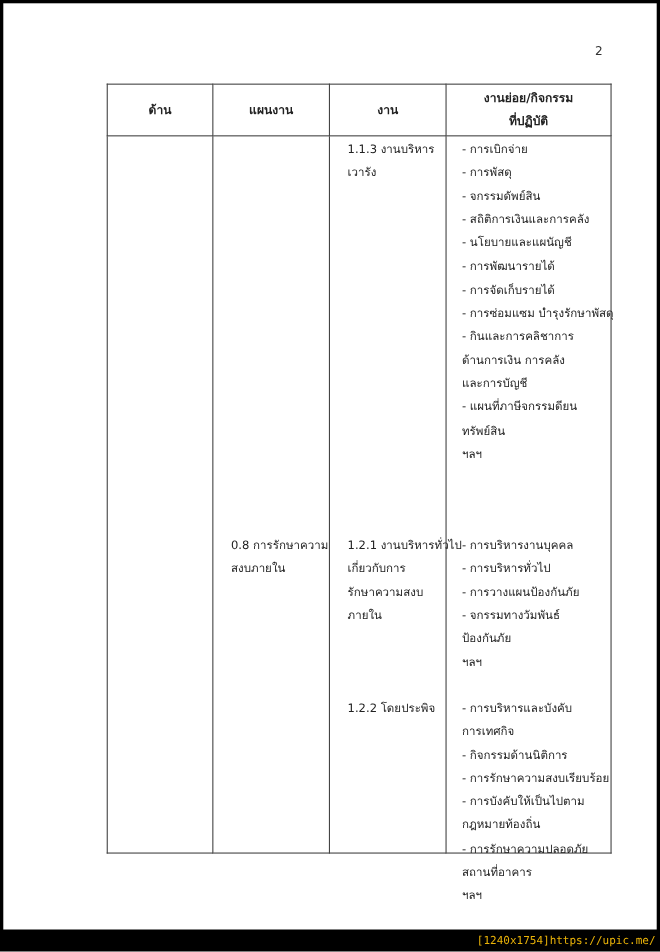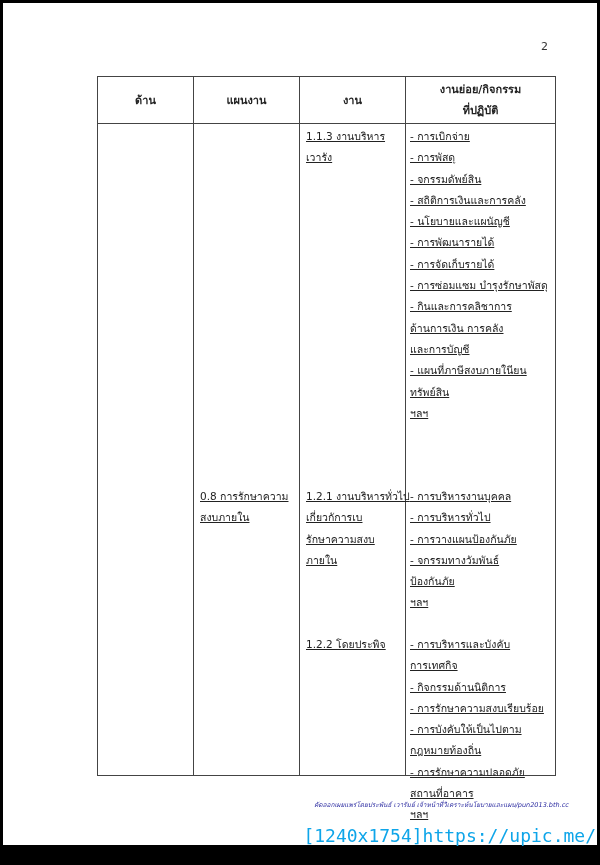--- a/index.html
+++ b/index.html
@@ -6,30 +6,30 @@
   body { width:600px; height:865px; background:#000; position:relative; overflow:hidden;
          font-family:"DejaVu Sans", sans-serif; }
   .page { position:absolute; left:3px; top:3px; width:594px; height:842px; background:#fff; }
   .page-num { position:absolute; left:538px; top:37px; font-size:11px; color:#333; }
   table.doc { position:absolute; left:94px; top:73px; width:458px; border-collapse:collapse;
               table-layout:fixed; font-size:10.5px; color:#222; }
   table.doc th, table.doc td { border:1px solid #444; vertical-align:top; padding:0; }
   table.doc th { font-weight:bold; height:46px; vertical-align:middle; text-align:center; font-size:11px; line-height:21px; }
   table.doc td.body { height:651px; border-top:1.5px solid #333; }
   .cell { position:relative; height:651px; }
-  .blk { position:absolute; left:0; right:0;text-decoration:underline; }
+  .blk { position:absolute; left:10px; right:0; }
   .ln { height:21.3px; line-height:21.3px; white-space:nowrap; }
   .ind { padding-left:22px; }
   .ind2 { padding-left:10px; }
   .ind-etc { padding-left:62px; }
   .col-task .ln { padding-left:6px; }
   .col-plan .ln { padding-left:6px; }
   .col-sub .ln { padding-left:4px; }
   .footer { position:absolute; left:311px; top:797px; font-size:6.5px; color:#2a2aa0; white-space:nowrap; font-style:italic; }
-  .watermark { position:absolute; right:4px; bottom:19px; color:#0ea5e9; font-family:"DejaVu Sans Mono", monospace; font-size:18px; }
+  .watermark { position:absolute; right:4px; bottom:4px; color:#eab308; font-family:"DejaVu Sans Mono", monospace; font-size:10px; }
 </style>
 </head>
 <body>
 
 <div class="page">
   <div class="page-num">2</div>
 
   <table class="doc">
     <colgroup>
       <col style="width:96px">
@@ -62,21 +62,21 @@
           </div>
         </td>
         <td class="body col-task">
           <div class="cell">
             <div class="blk" style="top:2px">
               <div class="ln">1.1.3 งานบริหาร</div>
               <div class="ln ind">เวารัง</div>
             </div>
             <div class="blk" style="top:362px">
               <div class="ln">1.2.1 งานบริหารทั่วไป</div>
-              <div class="ln ind">เกี่ยวกัการเบ</div>
+              <div class="ln ind">เกี่ยวกับการ</div>
               <div class="ln ind">รักษาความสงบ</div>
               <div class="ln ind">ภายใน</div>
             </div>
             <div class="blk" style="top:510px">
               <div class="ln">1.2.2 โดยประพิจ</div>
             </div>
           </div>
         </td>
         <td class="body col-sub">
           <div class="cell">
@@ -85,21 +85,21 @@
               <div class="ln">- การพัสดุ</div>
               <div class="ln">- จกรรมดัพย์สิน</div>
               <div class="ln">- สถิติการเงินและการคลัง</div>
               <div class="ln">- นโยบายและแผนัญชี</div>
               <div class="ln">- การพัฒนารายได้</div>
               <div class="ln">- การจัดเก็บรายได้</div>
               <div class="ln">- การซ่อมแซม บำรุงรักษาพัสดุ</div>
               <div class="ln">- กินและการคลิชาการ</div>
               <div class="ln ind2">ด้านการเงิน การคลัง</div>
               <div class="ln ind2">และการบัญชี</div>
-              <div class="ln">- แผนที่ภาษีสงบภายในียน</div>
+              <div class="ln">- แผนที่ภาษีจกรรมดียน</div>
               <div class="ln ind2">ทรัพย์สิน</div>
               <div class="ln ind-etc">ฯลฯ</div>
             </div>
             <div class="blk" style="top:362px">
               <div class="ln">- การบริหารงานบุคคล</div>
               <div class="ln">- การบริหารทั่วไป</div>
               <div class="ln">- การวางแผนป้องกันภัย</div>
               <div class="ln">- จกรรมทางวัมพันธ์</div>
               <div class="ln ind2">ป้องกันภัย</div>
               <div class="ln ind-etc">ฯลฯ</div>
@@ -114,16 +114,15 @@
               <div class="ln">- การรักษาความปลอดภัย</div>
               <div class="ln ind2">สถานที่อาคาร</div>
               <div class="ln ind-etc">ฯลฯ</div>
             </div>
           </div>
         </td>
       </tr>
     </tbody>
   </table>
 
-  <div class="footer">คัดลอกเผยแพร่โดยประพันธ์ เวารัมย์ เจ้าหน้าที่วิเคราะห์นโยบายและแผน/pun2013.bth.cc</div>
 </div>
 
 <div class="watermark">[1240x1754]https://upic.me/</div>
 
 </body></html>

